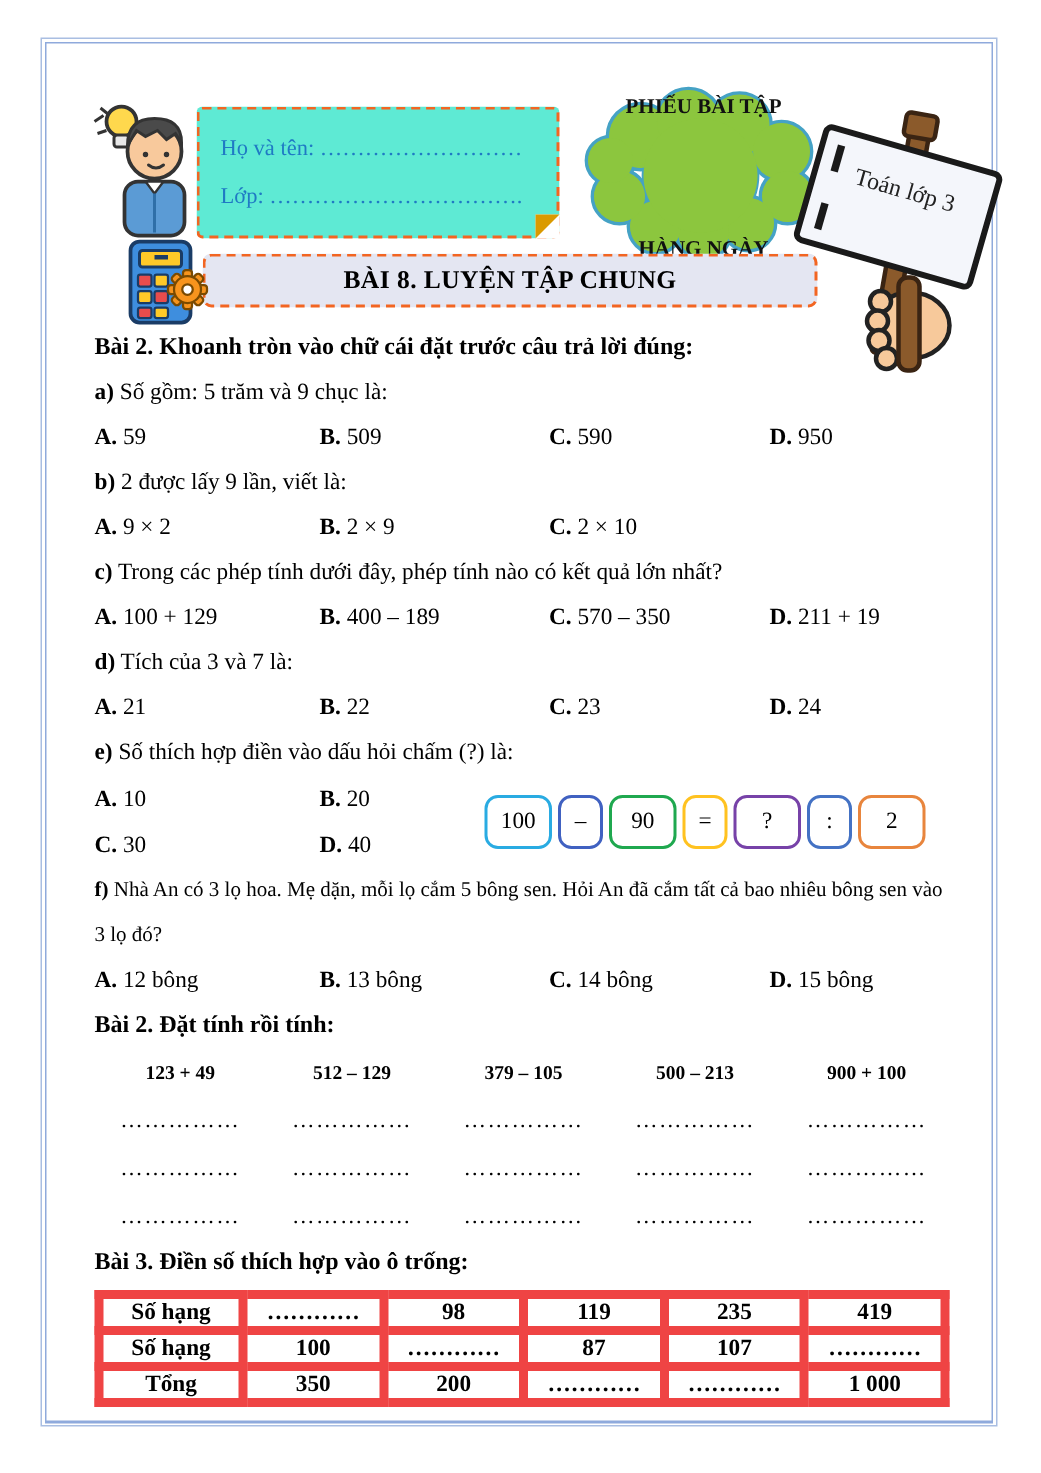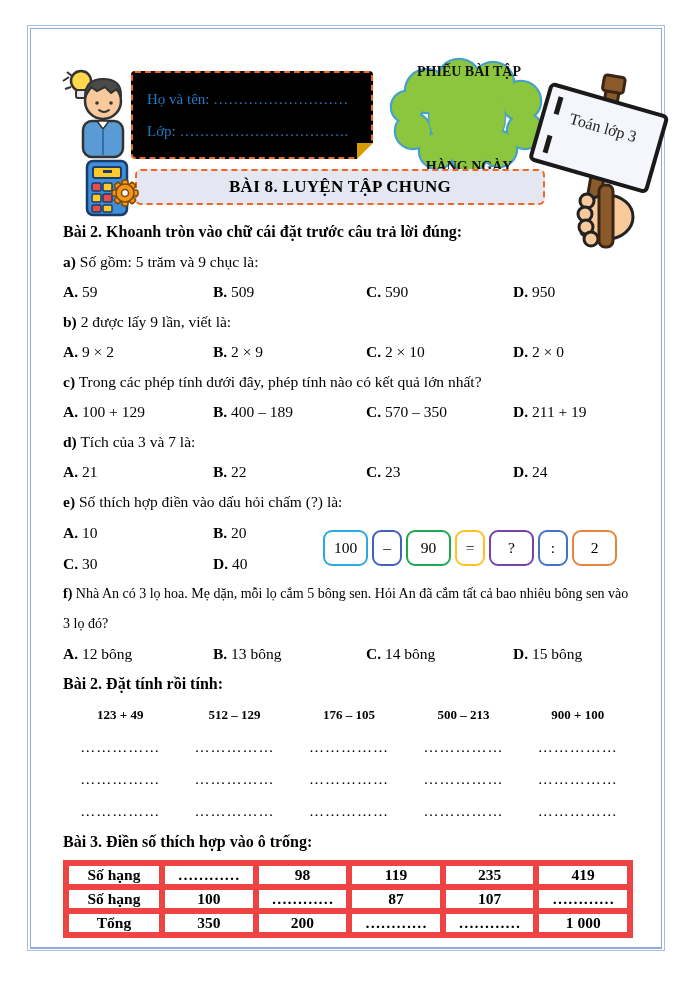--- a/index.html
+++ b/index.html
@@ -12,21 +12,21 @@
     border:1px solid #8FAADC; border-bottom-width:2px; background:#fff;
   }
   .page::before {
     content:""; position:absolute; inset:-4px; border:1px solid #A9BEE2; pointer-events:none;
   }
 
   
   .hdr-icon-student { position:absolute; left:28px; top:34px; width:76px; height:100px; }
   .name-box {
     position:absolute; left:100px; top:42px; width:242px; height:88px;
-    background:#000000; border:2px dashed #F26522; border-radius:4px;
+    background:#5eead4; border:2px dashed #F26522; border-radius:4px;
     padding:10px 0 0 14px;
   }
   .name-box .nline { color:#1F7AC4; font-size:15px; line-height:32px; white-space:nowrap; overflow:hidden; }
   .name-box .fold {
     position:absolute; right:-2px; bottom:-2px; width:0; height:0;
     border-left:16px solid #DA9A00; border-bottom:16px solid #fff;
     transform:rotate(0deg);
   }
   .cloud-wrap { position:absolute; left:356px; top:28px; width:164px; height:120px; }
   .cloud-text {
@@ -200,21 +200,20 @@
     </div>
 
     <div class="q-line">
       <b>b)</b>
       <span>2 được lấy 9 lần, viết là:</span>
     </div>
     <div class="opts-row">
       <span class="opt"><b>A.</b> <span>9 × 2</span></span>
       <span class="opt"><b>B.</b> <span>2 × 9</span></span>
       <span class="opt"><b>C.</b> <span>2 × 10</span></span>
-      <span class="opt"><b>D.</b> <span>2 × 0</span></span>
     </div>
 
     <div class="q-line">
       <b>c)</b>
       <span>Trong các phép tính dưới đây, phép tính nào có kết quả lớn nhất?</span>
     </div>
     <div class="opts-row">
       <span class="opt"><b>A.</b> <span>100 + 129</span></span>
       <span class="opt"><b>B.</b> <span>400 – 189</span></span>
       <span class="opt"><b>C.</b> <span>570 – 350</span></span>
@@ -276,21 +275,21 @@
       <span class="opt"><b>A.</b> <span>12 bông</span></span>
       <span class="opt"><b>B.</b> <span>13 bông</span></span>
       <span class="opt"><b>C.</b> <span>14 bông</span></span>
       <span class="opt"><b>D.</b> <span>15 bông</span></span>
     </div>
 
     <div class="h-line">Bài 2. Đặt tính rồi tính:</div>
     <div class="bai2-problems">
       <span>123 + 49</span>
       <span>512 – 129</span>
-      <span>176 – 105</span>
+      <span>379 – 105</span>
       <span>500 – 213</span>
       <span>900 + 100</span>
     </div>
     <div class="bai2-dots">
       <span>……………</span>
       <span>……………</span>
       <span>……………</span>
       <span>……………</span>
       <span>……………</span>
     </div>

